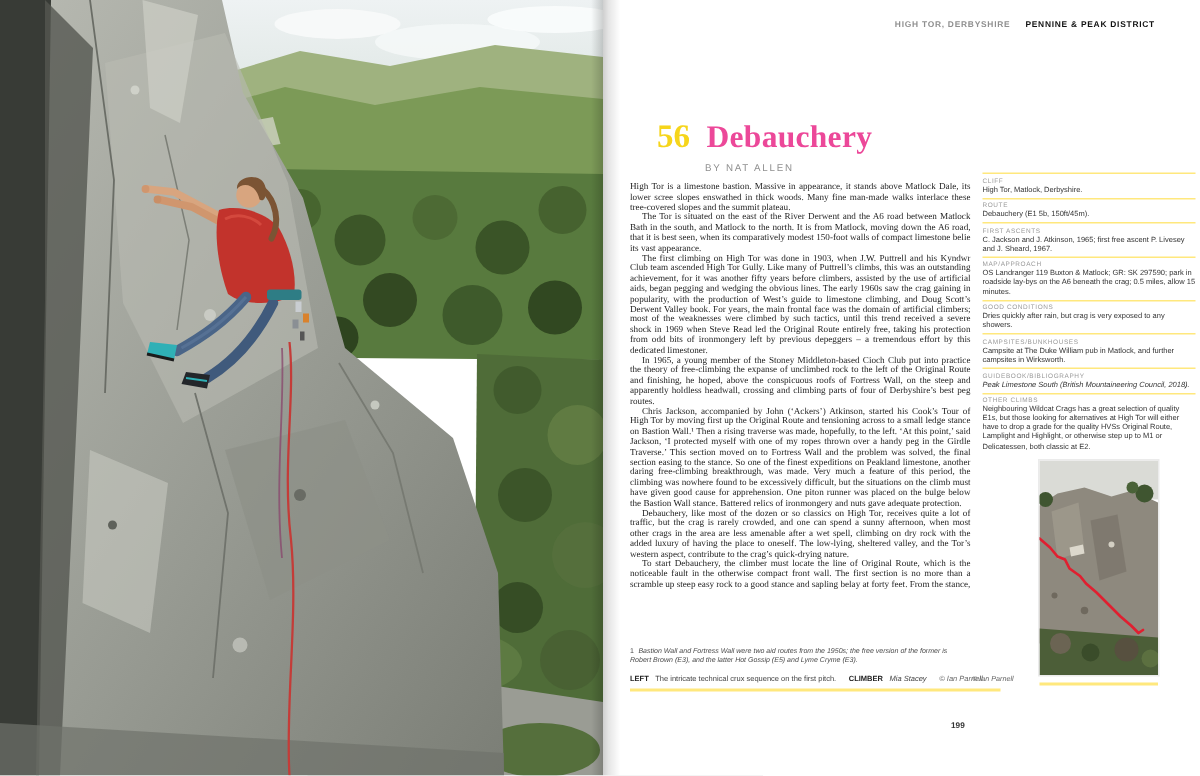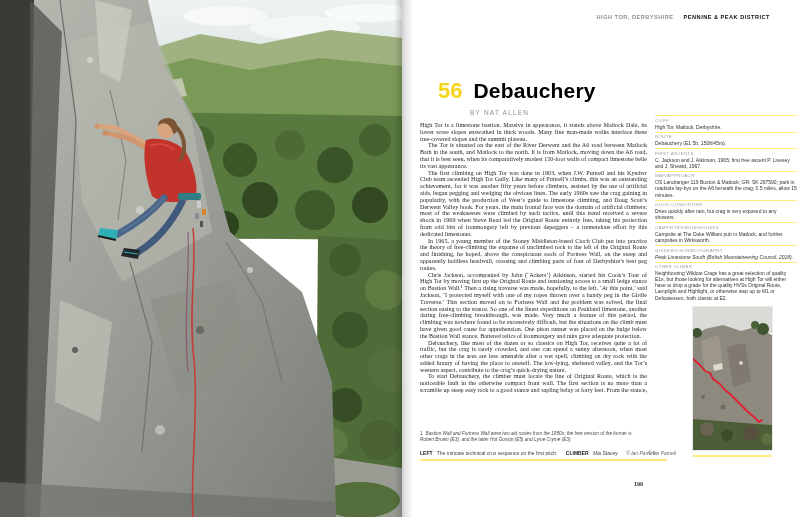--- a/index.html
+++ b/index.html
@@ -11,23 +11,23 @@
   
   .gutter{position:absolute;left:394px;top:0;width:26px;height:517px;pointer-events:none;
           background:linear-gradient(90deg,rgba(0,0,0,0) 0%,rgba(0,0,0,0.18) 32%,rgba(0,0,0,0.10) 45%,rgba(255,255,255,0) 75%);}
   
   .right-page{position:absolute;left:402px;top:0;width:398px;height:517px;background:#fff;}
   .runhead{position:absolute;top:14px;right:30px;display:flex;gap:10px;align-items:baseline;
            font-size:5.6px;letter-spacing:.5px;}
   .runhead .loc{color:#8f8f8f;font-weight:bold;}
   .runhead .sec{color:#111;font-weight:bold;}
   .titleblock{position:absolute;left:36px;top:78px;display:flex;align-items:baseline;gap:11px;
-              font-family:Liberation Sans, sans-serif;}
+              font-family:Liberation Serif, serif;}
   .route-no{font-size:22px;font-weight:bold;color:#f6d51b;}
-  .route-name{font-size:21px;font-weight:bold;color:#000000;letter-spacing:.2px;}
+  .route-name{font-size:21px;font-weight:bold;color:#ec4899;letter-spacing:.2px;}
   .byline{position:absolute;left:68px;top:109px;font-size:6.5px;letter-spacing:1.2px;color:#8f8f8f;}
   .bodycol{position:absolute;left:18px;top:122px;width:227px;height:308px;overflow:hidden;
            font-family:"Liberation Serif",serif;font-size:6.1px;line-height:6.8px;
            text-align:justify;color:#242424;}
   .bodycol p{margin:0;}
   .bodycol p + p{text-indent:8px;}
   .footnote{position:absolute;left:18px;top:431px;width:222px;font-size:4.7px;line-height:5.6px;
             color:#4a4a4a;font-style:italic;}
   .footnote .fn-marker{font-style:normal;margin-right:3px;}
   .caption{position:absolute;left:18px;top:450px;width:238px;font-size:5px;color:#444;white-space:nowrap;}

